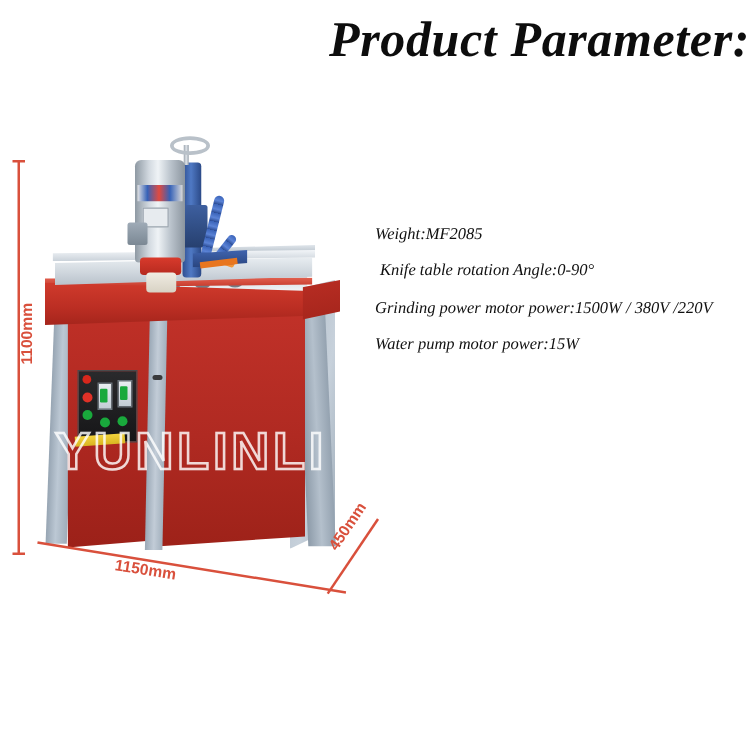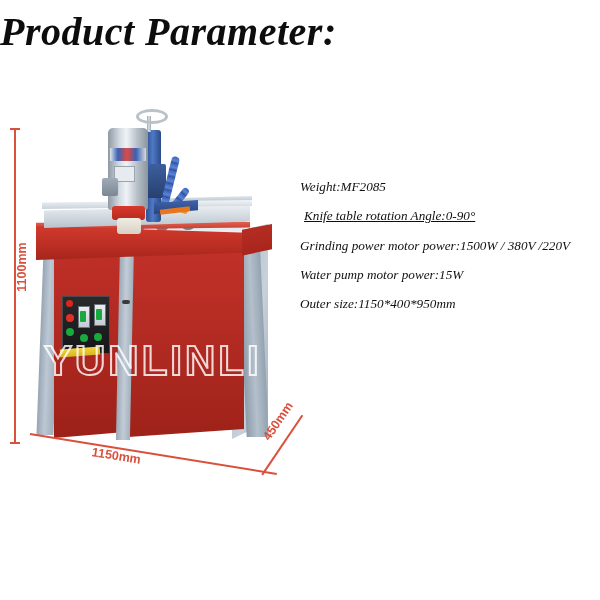--- a/index.html
+++ b/index.html
@@ -15,21 +15,21 @@
     overflow: hidden;
     font-family: "Liberation Serif", serif;
   }
 
   
   #page-title {
     position: absolute;
     left: 0;
     top: 8px;
     width: 600px;
-    text-align: left;
+    text-align: right;
     font-family: "Liberation Serif", serif;
     font-style: italic;
     font-weight: bold;
     font-size: 40px;
     letter-spacing: 0.5px;
     color: #0d0d0d;
     white-space: nowrap;
   }
 
   
@@ -40,21 +40,21 @@
     width: 300px;
   }
   .spec-line {
     font-family: "Liberation Serif", serif;
     font-style: italic;
     font-size: 13.2px;
     color: #101010;
     line-height: 29.3px;
     white-space: nowrap;
   }
-  .spec-line.indented { padding-left: 4px; text-decoration: underline; }
+  .spec-line.indented { padding-left: 4px; }
 
   
   #product-photo {
     position: absolute;
     left: 14px;
     top: 100px;
     width: 286px;
     height: 400px;
   }
 
@@ -459,16 +459,15 @@
 
     <div id="watermark">YUNLINLI</div>
 
   </div>
 
   <div id="spec-list">
     <div class="spec-line">Weight:MF2085</div>
     <div class="spec-line indented"> Knife table rotation Angle:0-90°</div>
     <div class="spec-line">Grinding power motor power:1500W / 380V /220V</div>
     <div class="spec-line">Water pump motor power:15W</div>
-    <div class="spec-line">Outer size:1150*400*950mm</div>
   </div>
 
 </div>
 
 </body></html>

